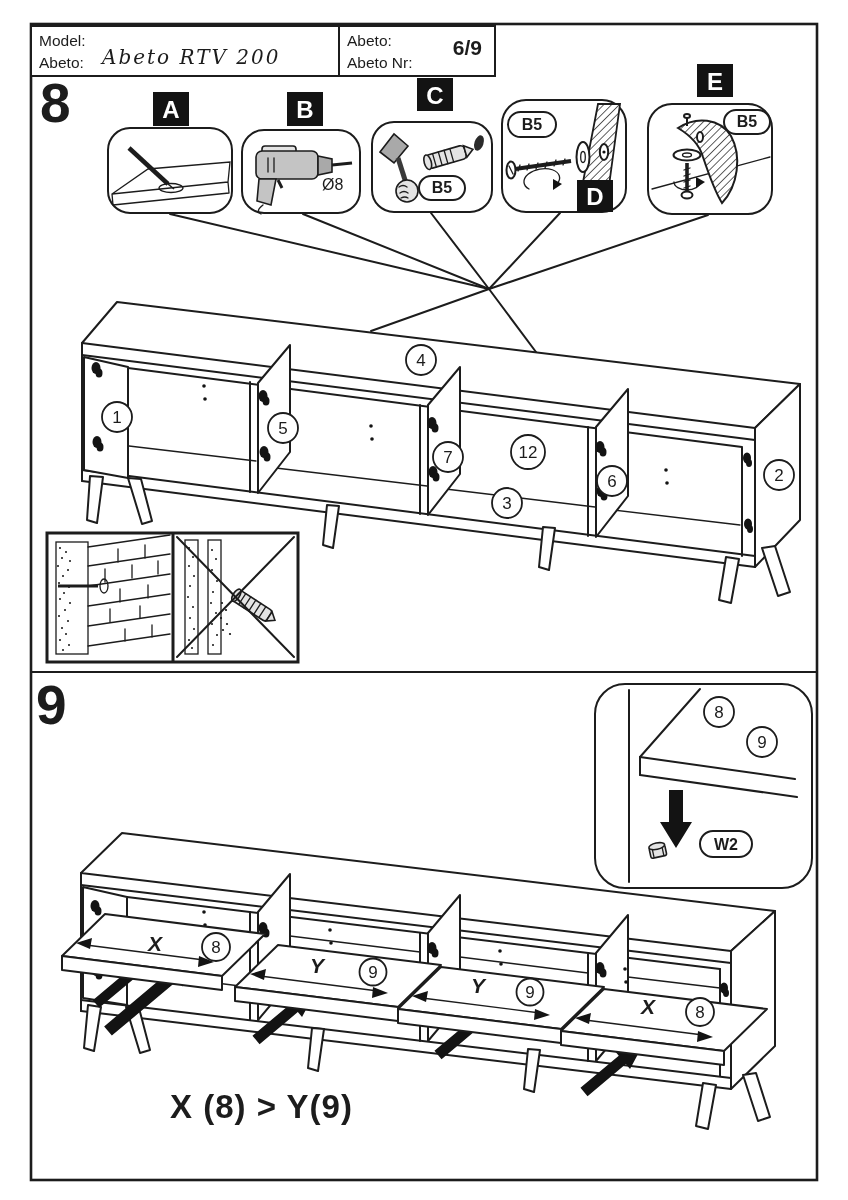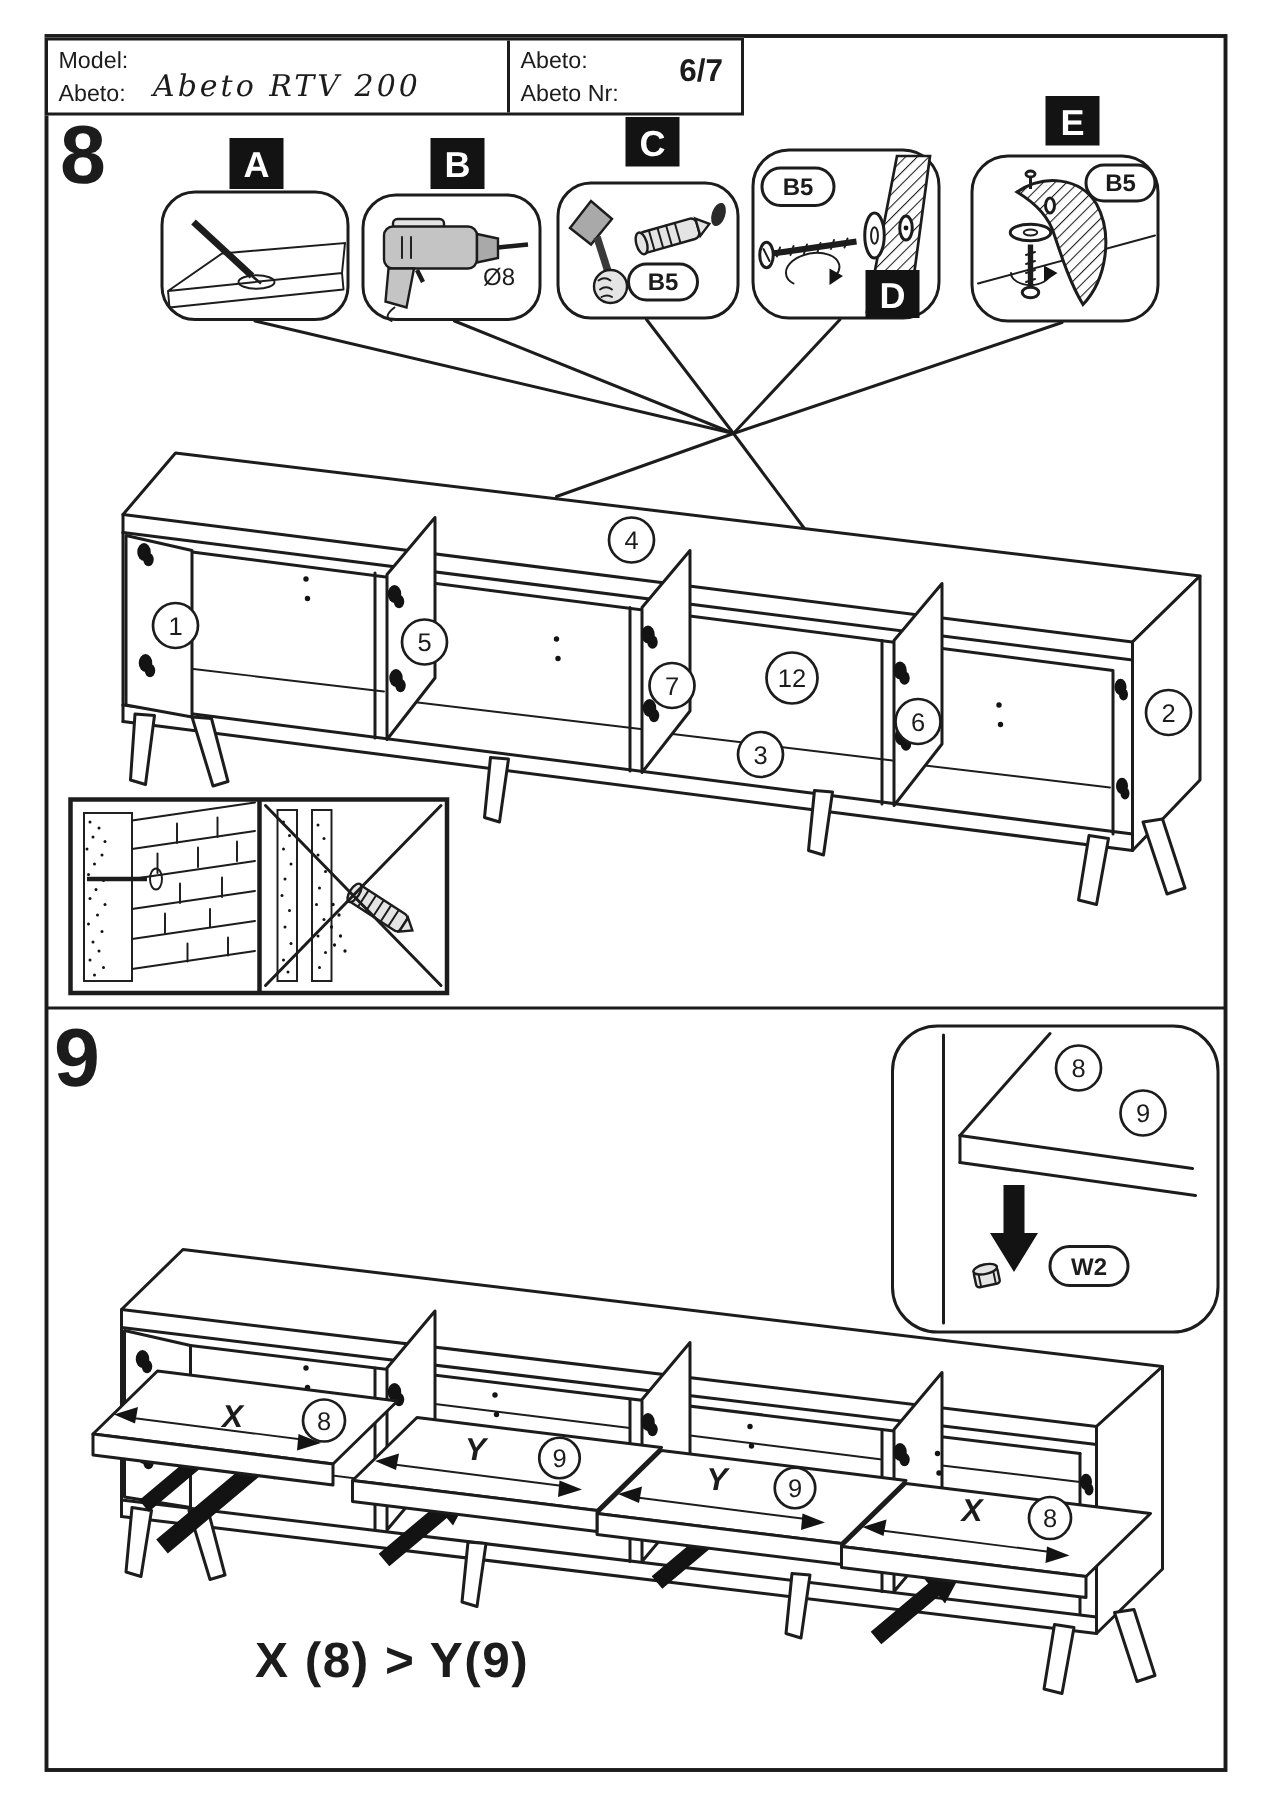--- a/index.html
+++ b/index.html
@@ -44,21 +44,21 @@
         <div>Model:</div>
         <div>Abeto:</div>
       </div>
       <div class="model-name">Abeto RTV 200</div>
     </div>
     <div class="cell-page">
       <div class="lbl">
         <div>Abeto:</div>
         <div>Abeto Nr:</div>
       </div>
-      <div class="page-num">6/7</div>
+      <div class="page-num">6/9</div>
     </div>
   </div>
 
   <div class="step-num" id="s8">8</div>
   <div class="step-num" id="s9">9</div>
   <div class="formula">X (8) &gt; Y(9)</div>
 
   <svg class="art" width="848" height="1200" viewBox="0 0 848 1200">
     <defs>
       <pattern id="hatch" width="5.5" height="5.5" patternUnits="userSpaceOnUse" patternTransform="rotate(45)">

